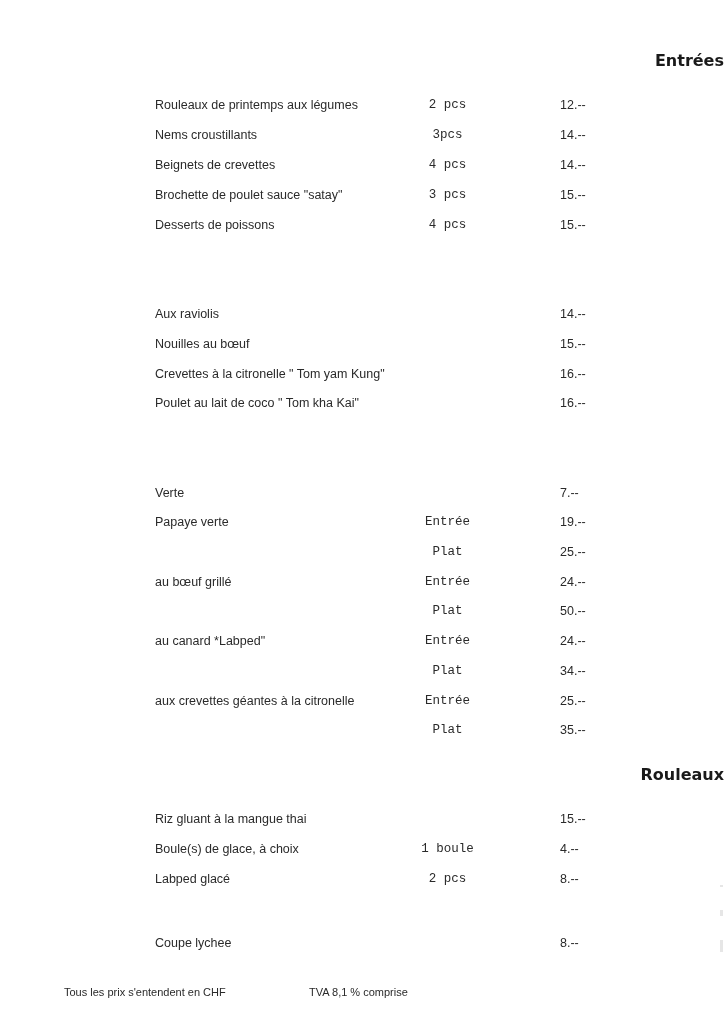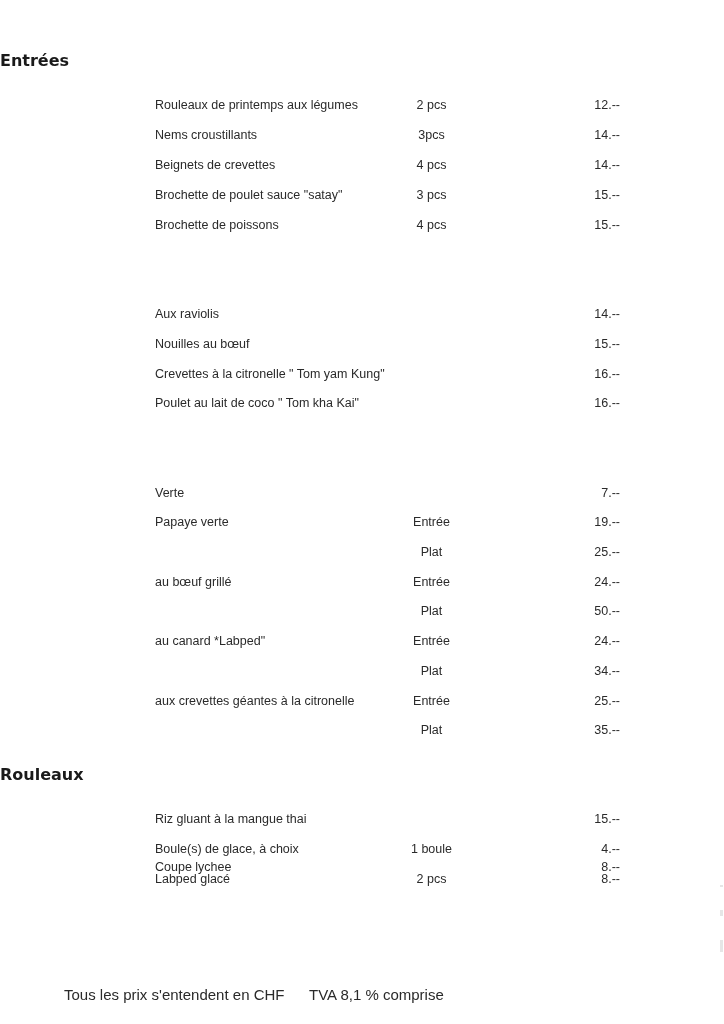--- a/index.html
+++ b/index.html
@@ -2,29 +2,29 @@
 <html><head>
   <meta charset="utf-8">
   <style>
     html, body { margin: 0; padding: 0; background: #ffffff; }
     body {
       width: 724px; height: 1024px; position: relative; overflow: hidden;
       font-family: "Liberation Sans", sans-serif; color: #2a2a2a;
     }
     .page { position: absolute; inset: 0; }
     .section-title {
-      position: absolute; left: 0; width: 724px; text-align: left;
+      position: absolute; left: 0; width: 724px; text-align: right;
       font-family: "DejaVu Sans", sans-serif; font-weight: bold; font-size: 16px;
       color: #1a1a1a;
     }
     .row { position: absolute; left: 0; width: 574px; height: 20px; font-size: 12.5px; }
     .row .name { position: absolute; left: 155px; top: 0; white-space: nowrap; }
-    .row .qty { position: absolute; left: 384px; width: 95px; text-align: center; top: 0; }
-    .row .price { position: absolute; left: 560px; width: 60px; text-align: right; top: 0; }
-    .footer { position: absolute; top: 986px; font-size: 15px; color: #2a2a2a; }
+    .row .qty { position: absolute; left: 400px; width: 95px; text-align: center; top: 0; font-family: Liberation Mono, monospace; }
+    .row .price { position: absolute; left: 560px; width: 60px; text-align: left; top: 0; }
+    .footer { position: absolute; top: 986px; font-size: 11px; color: #2a2a2a; }
     .edge-mark { position: absolute; left: 720px; width: 3px; background: #e6e6e6; }
   </style>
 </head>
 <body>
 
 <div class="page">
 
   <div class="section-title" style="top:51px">Entrées</div>
   <div>
     <div class="row" style="top:98px">
@@ -41,21 +41,21 @@
       <span class="name">Beignets de crevettes</span>
       <span class="qty">4 pcs</span>
       <span class="price">14.--</span>
     </div>
     <div class="row" style="top:188px">
       <span class="name">Brochette de poulet sauce "satay"</span>
       <span class="qty">3 pcs</span>
       <span class="price">15.--</span>
     </div>
     <div class="row" style="top:218px">
-      <span class="name">Brochette de poissons</span>
+      <span class="name">Desserts de poissons</span>
       <span class="qty">4 pcs</span>
       <span class="price">15.--</span>
     </div>
   </div>
 
   <div>
     <div class="row" style="top:307px">
       <span class="name">Aux raviolis</span>
       <span class="qty"></span>
       <span class="price">14.--</span>
@@ -135,21 +135,21 @@
     <div class="row" style="top:842px">
       <span class="name">Boule(s) de glace, à choix</span>
       <span class="qty">1 boule</span>
       <span class="price">4.--</span>
     </div>
     <div class="row" style="top:872px">
       <span class="name">Labped glacé</span>
       <span class="qty">2 pcs</span>
       <span class="price">8.--</span>
     </div>
-    <div class="row" style="top:860px">
+    <div class="row" style="top:936px">
       <span class="name">Coupe lychee</span>
       <span class="qty"></span>
       <span class="price">8.--</span>
     </div>
   </div>
 
   <div class="footer" style="left:64px">Tous les prix s'entendent en CHF</div>
   <div class="footer" style="left:309px">TVA 8,1 % comprise</div>
 
   <div class="edge-mark" style="top:885px;height:2px"></div>

